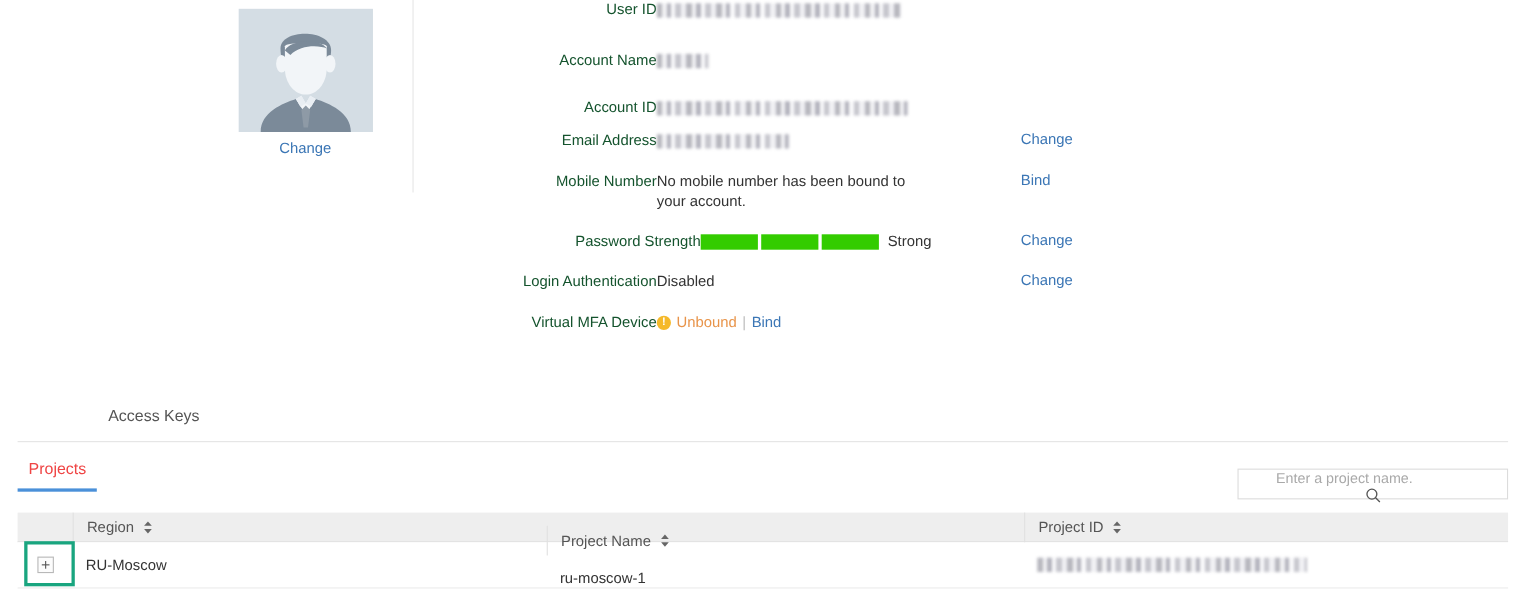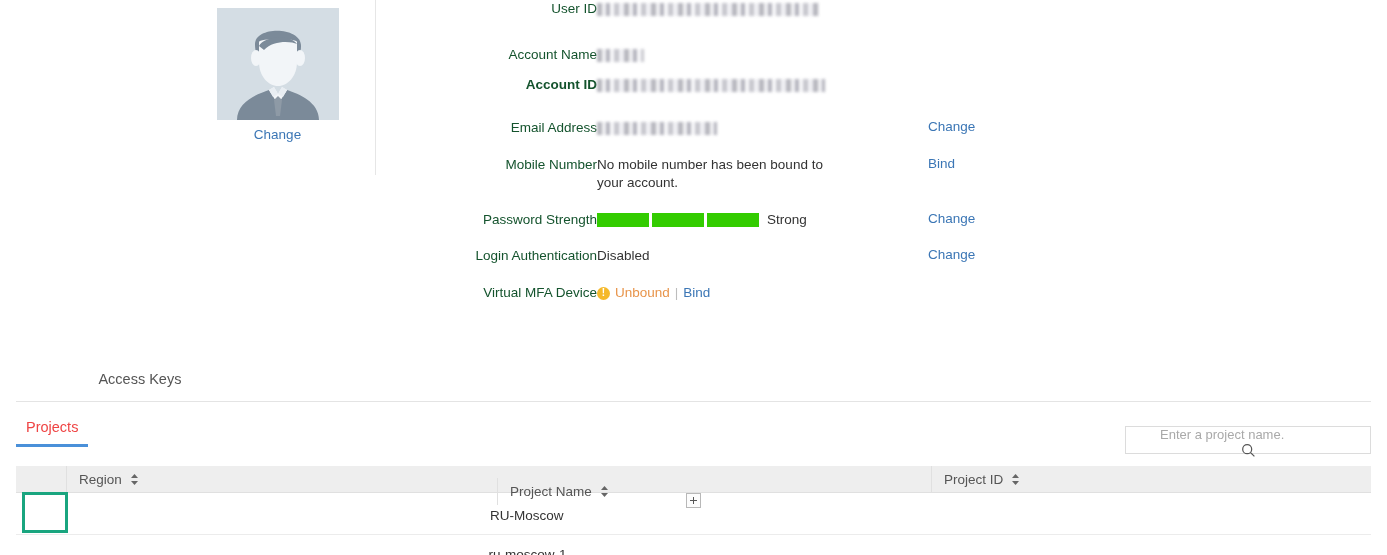--- a/index.html
+++ b/index.html
@@ -129,21 +129,21 @@
   .th:first-child { border-left: 0; }
   .th .sorter { margin-left: 8px; display: inline-flex; flex-direction: column;
                 line-height: 0; cursor: pointer; }
   .c0 { width: 50px; padding-left: 0; }
   .c1 { width: 431px; }
   .c2 { width: 434px; margin-top: 24px; }
   .c3 { flex: 1; }
 
   .trow {
     display: flex; height: 42px; align-items: center;
-    border-bottom: 1px solid #ececec; background: #fff; flex-direction: column;
+    border-bottom: 1px solid #ececec; background: #fff;
   }
   .td {
     font-size: 13.5px; color: #333; padding-left: 12px; height: 42px;
     display: flex; align-items: center;
   }
   .td.c0 { padding-left: 0; justify-content: center; }
 
   .expander {
     width: 15px; height: 15px; border: 1px solid #b8b8b8; background: #fcfcfc;
     position: relative; cursor: pointer; display: inline-block;
@@ -206,42 +206,42 @@
         </div>
       </div>
 
       <div class="frow" style="top:46px; position:absolute; left:0; width:1387px;">
         <div class="flabel">Account Name</div>
         <div class="fvalue">
           <span class="redacted" style="width:47px;"></span>
         </div>
       </div>
 
-      <div class="frow" style="top:76px; position:absolute; left:0; width:1387px;font-weight:bold;">
+      <div class="frow" style="top:89px; position:absolute; left:0; width:1387px;">
         <div class="flabel">Account ID</div>
         <div class="fvalue">
           <span class="redacted" style="width:228px;"></span>
         </div>
       </div>
 
       <div class="frow" style="top:119px; position:absolute; left:0; width:1387px;">
         <div class="flabel">Email Address</div>
         <div class="fvalue">
           <span class="redacted" style="width:120px;"></span>
         </div>
         <div class="faction">Change</div>
       </div>
 
       <div class="frow" style="top:156px; position:absolute; left:0; width:1387px;">
         <div class="flabel">Mobile Number</div>
         <div class="fvalue">No mobile number has been bound to your account.</div>
         <div class="faction">Bind</div>
       </div>
 
-      <div class="frow" style="top:211px; position:absolute; left:0; width:1101px;">
+      <div class="frow" style="top:211px; position:absolute; left:0; width:1101px;padding-left:40px;">
         <div class="flabel">Password Strength</div>
         <div class="fvalue" style="width:300px;">
           <div class="pw-wrap">
             <span class="pw-bar" style="background: rgb(51, 204, 0);"></span>
             <span class="pw-bar" style="background: rgb(51, 204, 0);"></span>
             <span class="pw-bar" style="background: rgb(51, 204, 0);"></span>
             <span class="pw-text">Strong</span>
           </div>
         </div>
         <div class="faction">Change</div>

